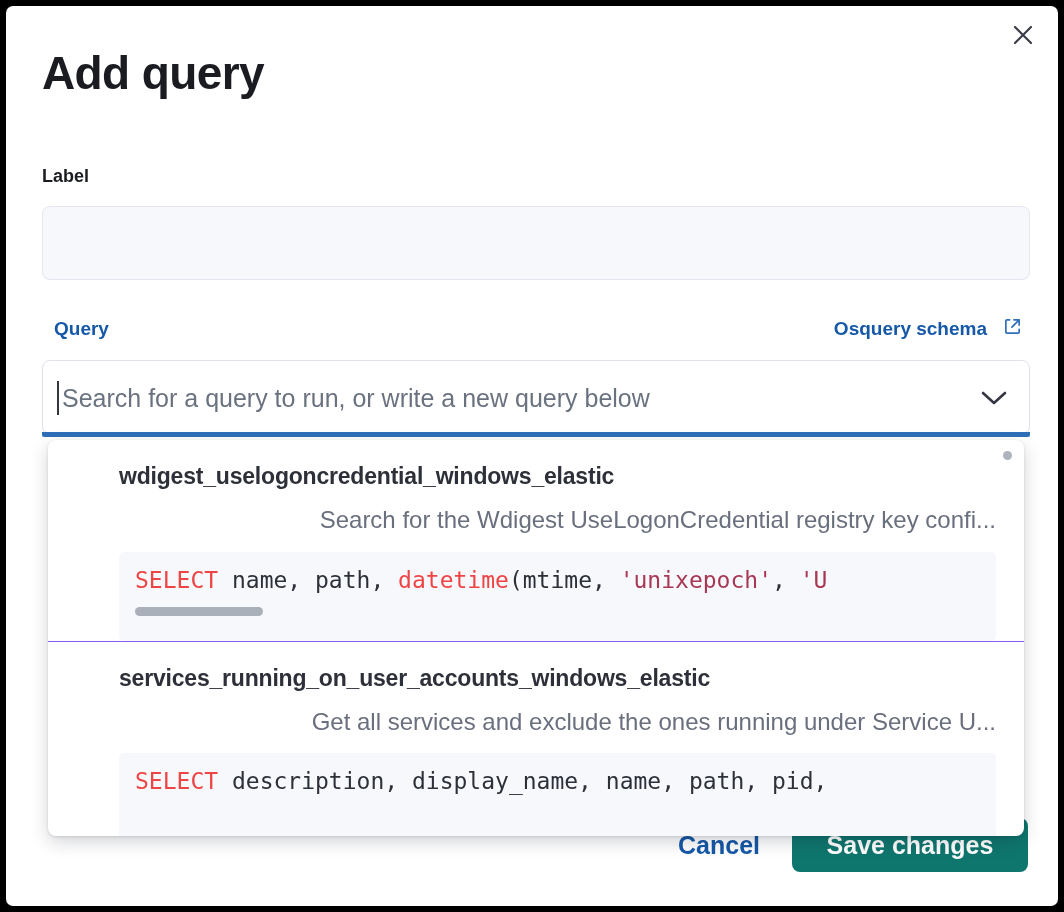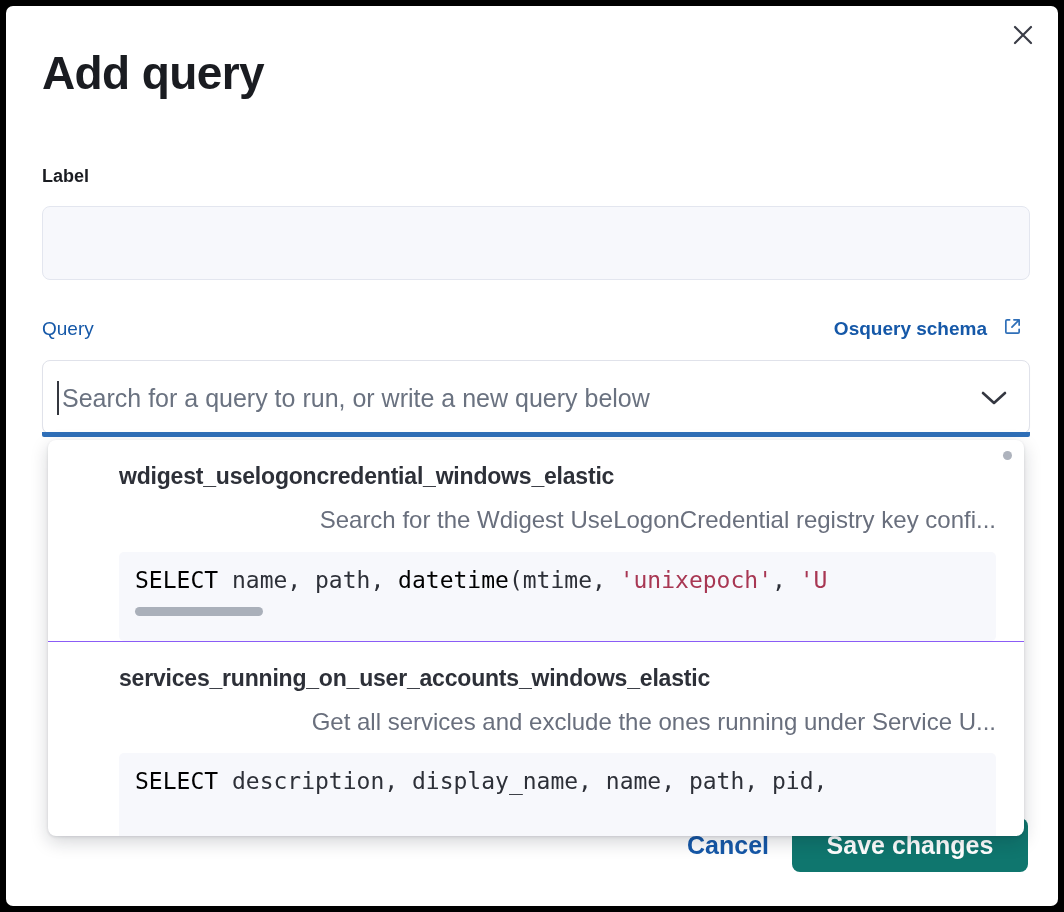--- a/index.html
+++ b/index.html
@@ -86,24 +86,24 @@
     font-family: "Liberation Sans", sans-serif;
     font-size: 19px;
     color: #1a1c21;
     padding: 0 14px;
     outline: none;
   }
 
   
   .query-legend {
     position: absolute;
-    left: 36px;
+    left: 48px;
     top: 312px;
     font-size: 19px;
-    font-weight: 400;
+    font-weight: 700;
     color: #1558a8;
     line-height: 1.2;
   }
   .schema-link {
     position: absolute;
     right: 36px;
     top: 311px;
     display: flex;
     align-items: center;
     gap: 16px;
@@ -168,21 +168,21 @@
     cursor: pointer;
   }
 
   
   .footer {
     position: absolute;
     right: 30px;
     top: 812px;
     display: flex;
     align-items: center;
-    gap: 9px;
+    gap: 18px;
   }
   .btn-cancel {
     background: none;
     border: none;
     font-family: "Liberation Sans", sans-serif;
     font-size: 25px;
     font-weight: 700;
     color: #1558a8;
     cursor: pointer;
     padding: 12px 14px;
@@ -257,21 +257,21 @@
   .dd-code pre {
     margin: 0;
     padding: 0 16px;
     font-family: "DejaVu Sans Mono", "Liberation Mono", monospace;
     font-size: 23px;
     line-height: 1.45;
     white-space: pre;
     overflow: hidden;
     color: #2d3038;
   }
-  .dd-code .sql-kw  { color: #000000; }
+  .dd-code .sql-kw  { color: #ef4444; }
   .dd-code .sql-id  { color: #2d3038; margin-top: 20px; }
   .dd-code .sql-str { color: #a83753; }
   .code-scroll {
     height: 26px;
     padding: 10px 0 8px 16px;
   }
   .code-thumb {
     width: 128px;
     height: 9px;
     border-radius: 5px;

